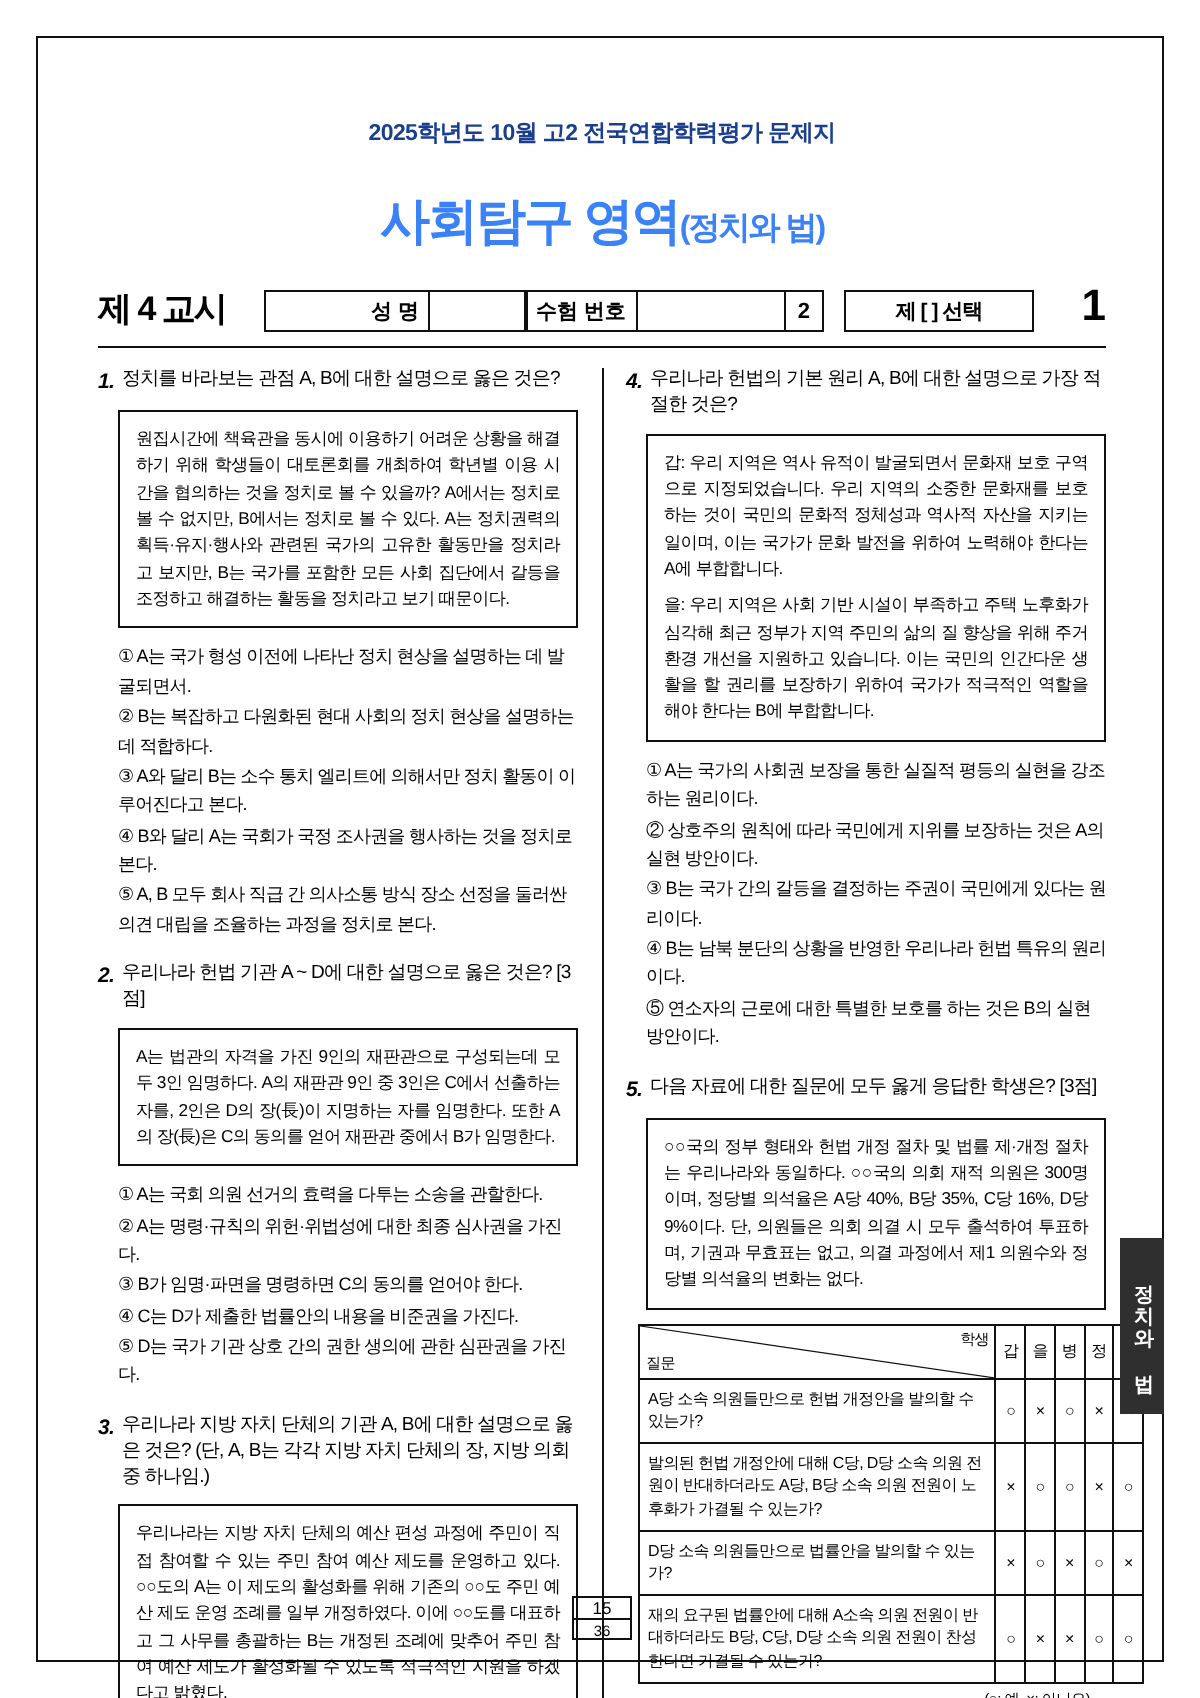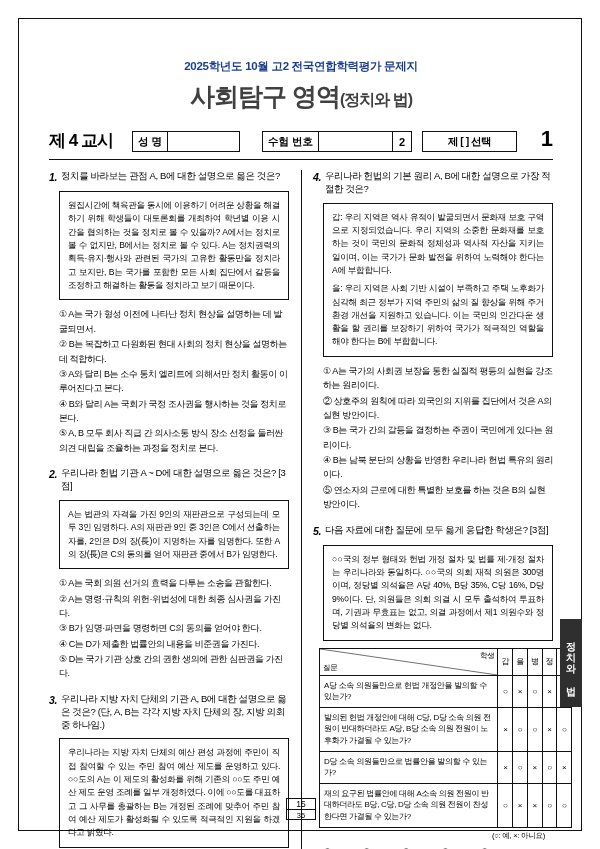--- a/index.html
+++ b/index.html
@@ -42,22 +42,22 @@
     text-align: center;
     font-size: 11.5px;
     font-weight: bold;
     color: #1b3f8f;
     letter-spacing: -0.3px;
   }
   .hdr-line2 {
     text-align: center;
     font-size: 25px;
     font-weight: bold;
-    color: #404040;
-    margin-top: 6px;
+    color: #3b82f6;
+    margin-top: 20px;
     letter-spacing: -1px;
   }
   .hdr-line2 .sub {
     font-size: 16px;
   }
 
   .bar {
     position: relative;
     margin-top: 14px;
     height: 30px;
@@ -85,21 +85,21 @@
     border-right: 1.3px solid #111;
     height: 100%;
     display: flex;
     align-items: center;
     white-space: nowrap;
   }
   .fieldbox .blank {
     flex: 1;
     height: 100%;
   }
-  .box-name { left: 83px; top: 4px; width: 108px; }
+  .box-name { left: 83px; top: 4px; width: 132px; flex-direction: column; }
   .box-num  { left: 213px; top: 4px; width: 150px; }
   .box-num .num {
     font-size: 11px;
     font-weight: bold;
     padding-right: 6px;
     border-left: 1px solid #111;
     padding-left: 6px;
     height: 100%;
     display: flex;
     align-items: center;
@@ -379,21 +379,21 @@
             <div class="q-head">
               <span class="q-num">4.</span>
               <span class="q-text">우리나라 헌법의 기본 원리 A, B에 대한 설명으로 가장 적절한 것은?</span>
             </div>
             <div class="stim">
               <p>갑: 우리 지역은 역사 유적이 발굴되면서 문화재 보호 구역으로 지정되었습니다. 우리 지역의 소중한 문화재를 보호하는 것이 국민의 문화적 정체성과 역사적 자산을 지키는 일이며, 이는 국가가 문화 발전을 위하여 노력해야 한다는 A에 부합합니다.</p>
               <p>을: 우리 지역은 사회 기반 시설이 부족하고 주택 노후화가 심각해 최근 정부가 지역 주민의 삶의 질 향상을 위해 주거 환경 개선을 지원하고 있습니다. 이는 국민의 인간다운 생활을 할 권리를 보장하기 위하여 국가가 적극적인 역할을 해야 한다는 B에 부합합니다.</p>
             </div>
             <div class="choices">
               <div>① A는 국가의 사회권 보장을 통한 실질적 평등의 실현을 강조하는 원리이다.</div>
-              <div>② 상호주의 원칙에 따라 외국인의 지위를 집단에서 것은 A의 실현 방안이다.</div>
+              <div>② 상호주의 원칙에 따라 국민에게 지위를 보장하는 것은 A의 실현 방안이다.</div>
               <div>③ B는 국가 간의 갈등을 결정하는 주권이 국민에게 있다는 원리이다.</div>
               <div>④ B는 남북 분단의 상황을 반영한 우리나라 헌법 특유의 원리이다.</div>
               <div>⑤ 연소자의 근로에 대한 특별한 보호를 하는 것은 B의 실현 방안이다.</div>
             </div>
           </div>
 
           <div class="q">
             <div class="q-head">
               <span class="q-num">5.</span>
               <span class="q-text">다음 자료에 대한 질문에 모두 옳게 응답한 학생은? [3점]</span>

